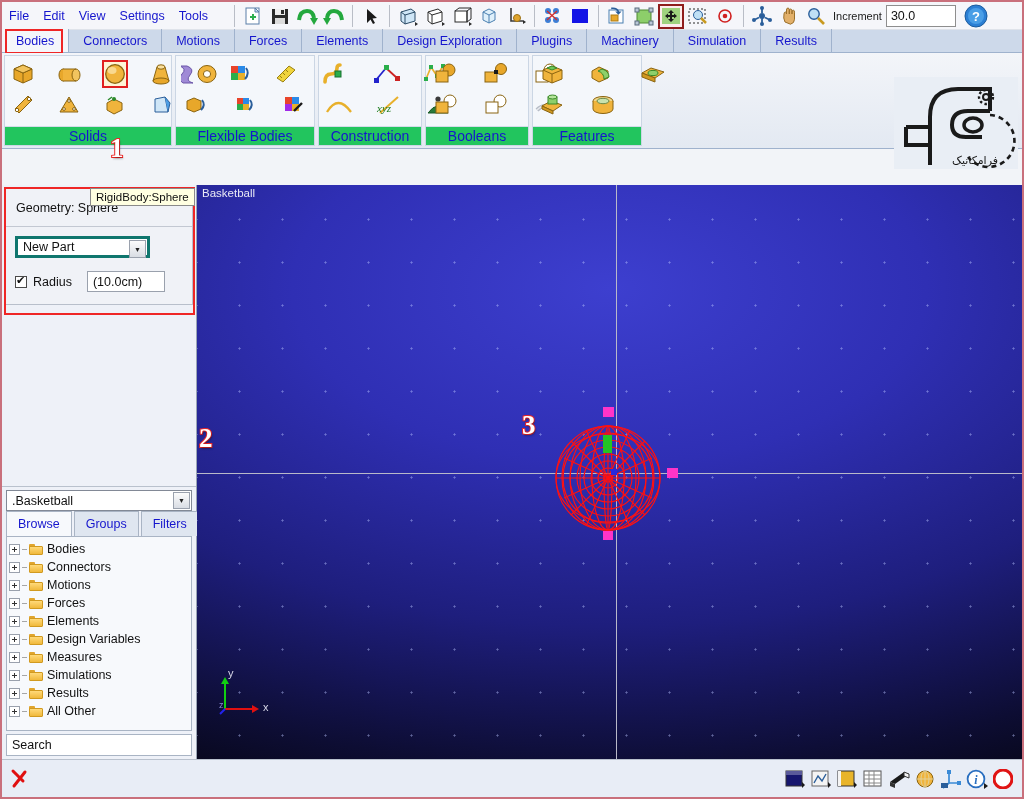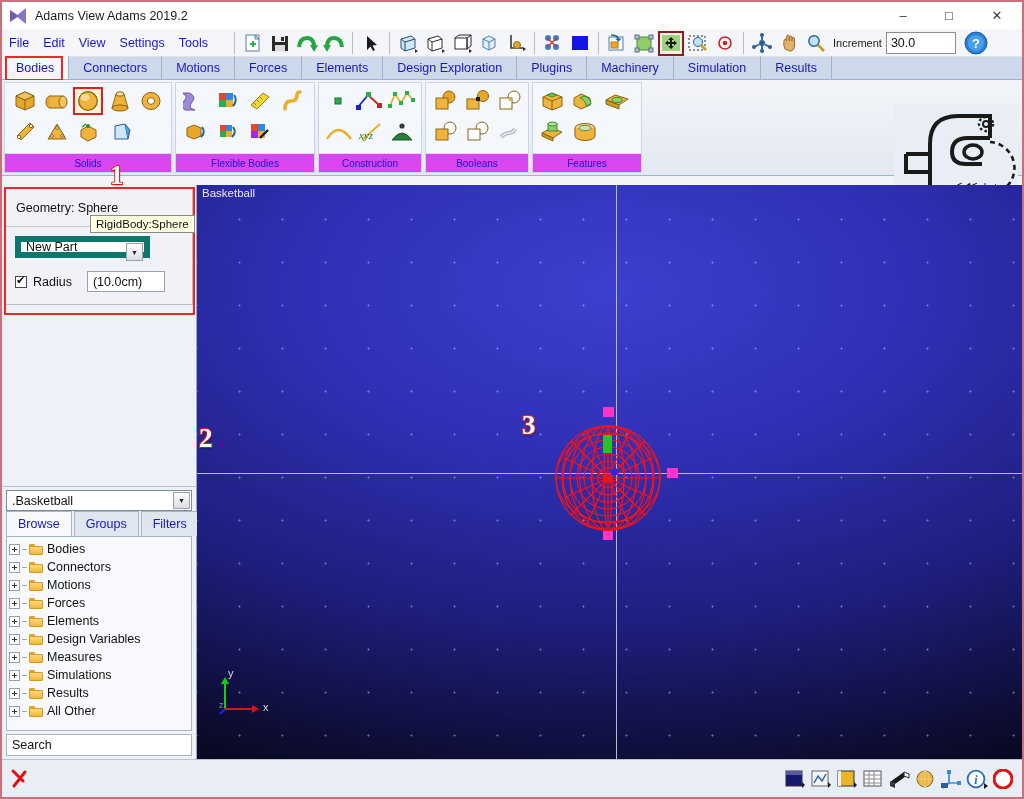--- a/index.html
+++ b/index.html
@@ -53,44 +53,44 @@
   #tab-highlight{ position:absolute; left:3px; top:-1px; width:58px; height:25px;
         border:2px solid #ef2626; pointer-events:none; }
 
   
   #ribbon{ height:96px; background:linear-gradient(#f3f5f9,#e3e9f2);
            display:flex; align-items:flex-start; padding:2px 2px 0 2px; position:relative;
            border-bottom:1px solid #9fb2cd; }
   .rgroup{ height:91px; margin-right:3px; background:#f4f7fb;
            border:1px solid #cbd6e4; display:flex; flex-direction:column; }
   .ricons{ flex:1; padding:4px 5px 0 5px; }
-  .rrow{ display:flex; gap:2px; }
+  .rrow{ display:flex; gap:20px; }
   .ricon{ width:30px; height:28px; display:flex; align-items:center; justify-content:center;
           position:relative; }
   .ricon.sel{ border:2px solid #e02020; background:#fff5d6; }
-  .rlabel{ height:19px; background:#d946ef; border-top:1px solid #d4dde9;
-           font-size:10px; color:#1515cd; display:flex; align-items:center; justify-content:center; }
+  .rlabel{ height:19px; background:#22c55e; border-top:1px solid #d4dde9;
+           font-size:14px; color:#1515cd; display:flex; align-items:center; justify-content:center; }
   #logo{ position:absolute; right:4px; top:1px; width:124px; height:92px;margin-top:23px; }
 
   
   #tooltip{ position:absolute; left:88px; top:135px; background:#ffffe1;
             border:1px solid #8a8a8a; font-size:11.5px; color:#101010;
             padding:2px 5px; z-index:40; white-space:nowrap; }
 
   
   #body{ position:absolute; left:0; top:183px; right:0; bottom:38px; display:flex; }
 
   
   #leftcol{ width:195px; background:#eef1f8; display:flex; flex-direction:column;
             border-right:1px solid #9aa5b5; position:relative; }
   #geom-panel{ margin:3px; border:1px solid #b8bfcb; background:#f0f2f7; }
   #geom-title{ font-size:12.5px; color:#111; padding:12px 10px 11px 10px; }
   #geom-sep{ height:1px; background:#c3c8d2; }
   #geom-inner{ padding:9px 9px 12px 9px; }
-  #part-select{ width:135px; height:22px; background:#fff; border:6px solid #0f766e;
+  #part-select{ width:135px; height:22px; background:#fff; border:3px solid #0f766e;
         display:flex; align-items:center; position:relative; font-size:12.5px; color:#111;
         padding-left:5px; }
   #part-select .arrow{ position:absolute; right:1px; top:1px; width:17px; height:18px;
         background:linear-gradient(#fcfcfc,#d9dde4); border:1px solid #9aa1ad;
         display:flex; align-items:center; justify-content:center; font-size:7px; color:#222;}
   #radius-row{ display:flex; align-items:center; margin-top:13px; }
   .cbox{ width:12px; height:12px; border:1px solid #4a4a4a; background:#fff;
          position:relative; margin-right:6px; }
   .cbox:after{ content:"\2714"; position:absolute; left:0px; top:-3px; font-size:11px; color:#111; }
   #radius-label{ font-size:12.5px; color:#111; }
@@ -158,32 +158,20 @@
   #status-icon{ margin-left:8px; width:20px; height:22px; }
   #status-text{ font-size:12px; color:#222; margin-left:8px; flex:1; }
   #status-icons{ display:flex; align-items:center; gap:4px; margin-right:8px; }
   .sbtn{ width:22px; height:22px; display:flex; align-items:center; justify-content:center; }
 </style>
 </head>
 <body>
 
 <div id="app">
 
-  <div id="titlebar">
-    <div id="app-icon">
-      <div class="s1"></div>
-        <div class="s2"></div>
-    </div>
-    <div id="title-text">Adams View Adams 2019.2</div>
-    <div id="wbtns">
-      <div class="wbtn">–</div>
-      <div class="wbtn">□</div>
-      <div class="wbtn close">✕</div>
-    </div>
-  </div>
 
   <div id="menubar">
     <div class="menu-item">File</div>
     <div class="menu-item">Edit</div>
     <div class="menu-item">View</div>
     <div class="menu-item">Settings</div>
     <div class="menu-item">Tools</div>
 
     <div id="toolbar">
       <div class="tsep"></div>

